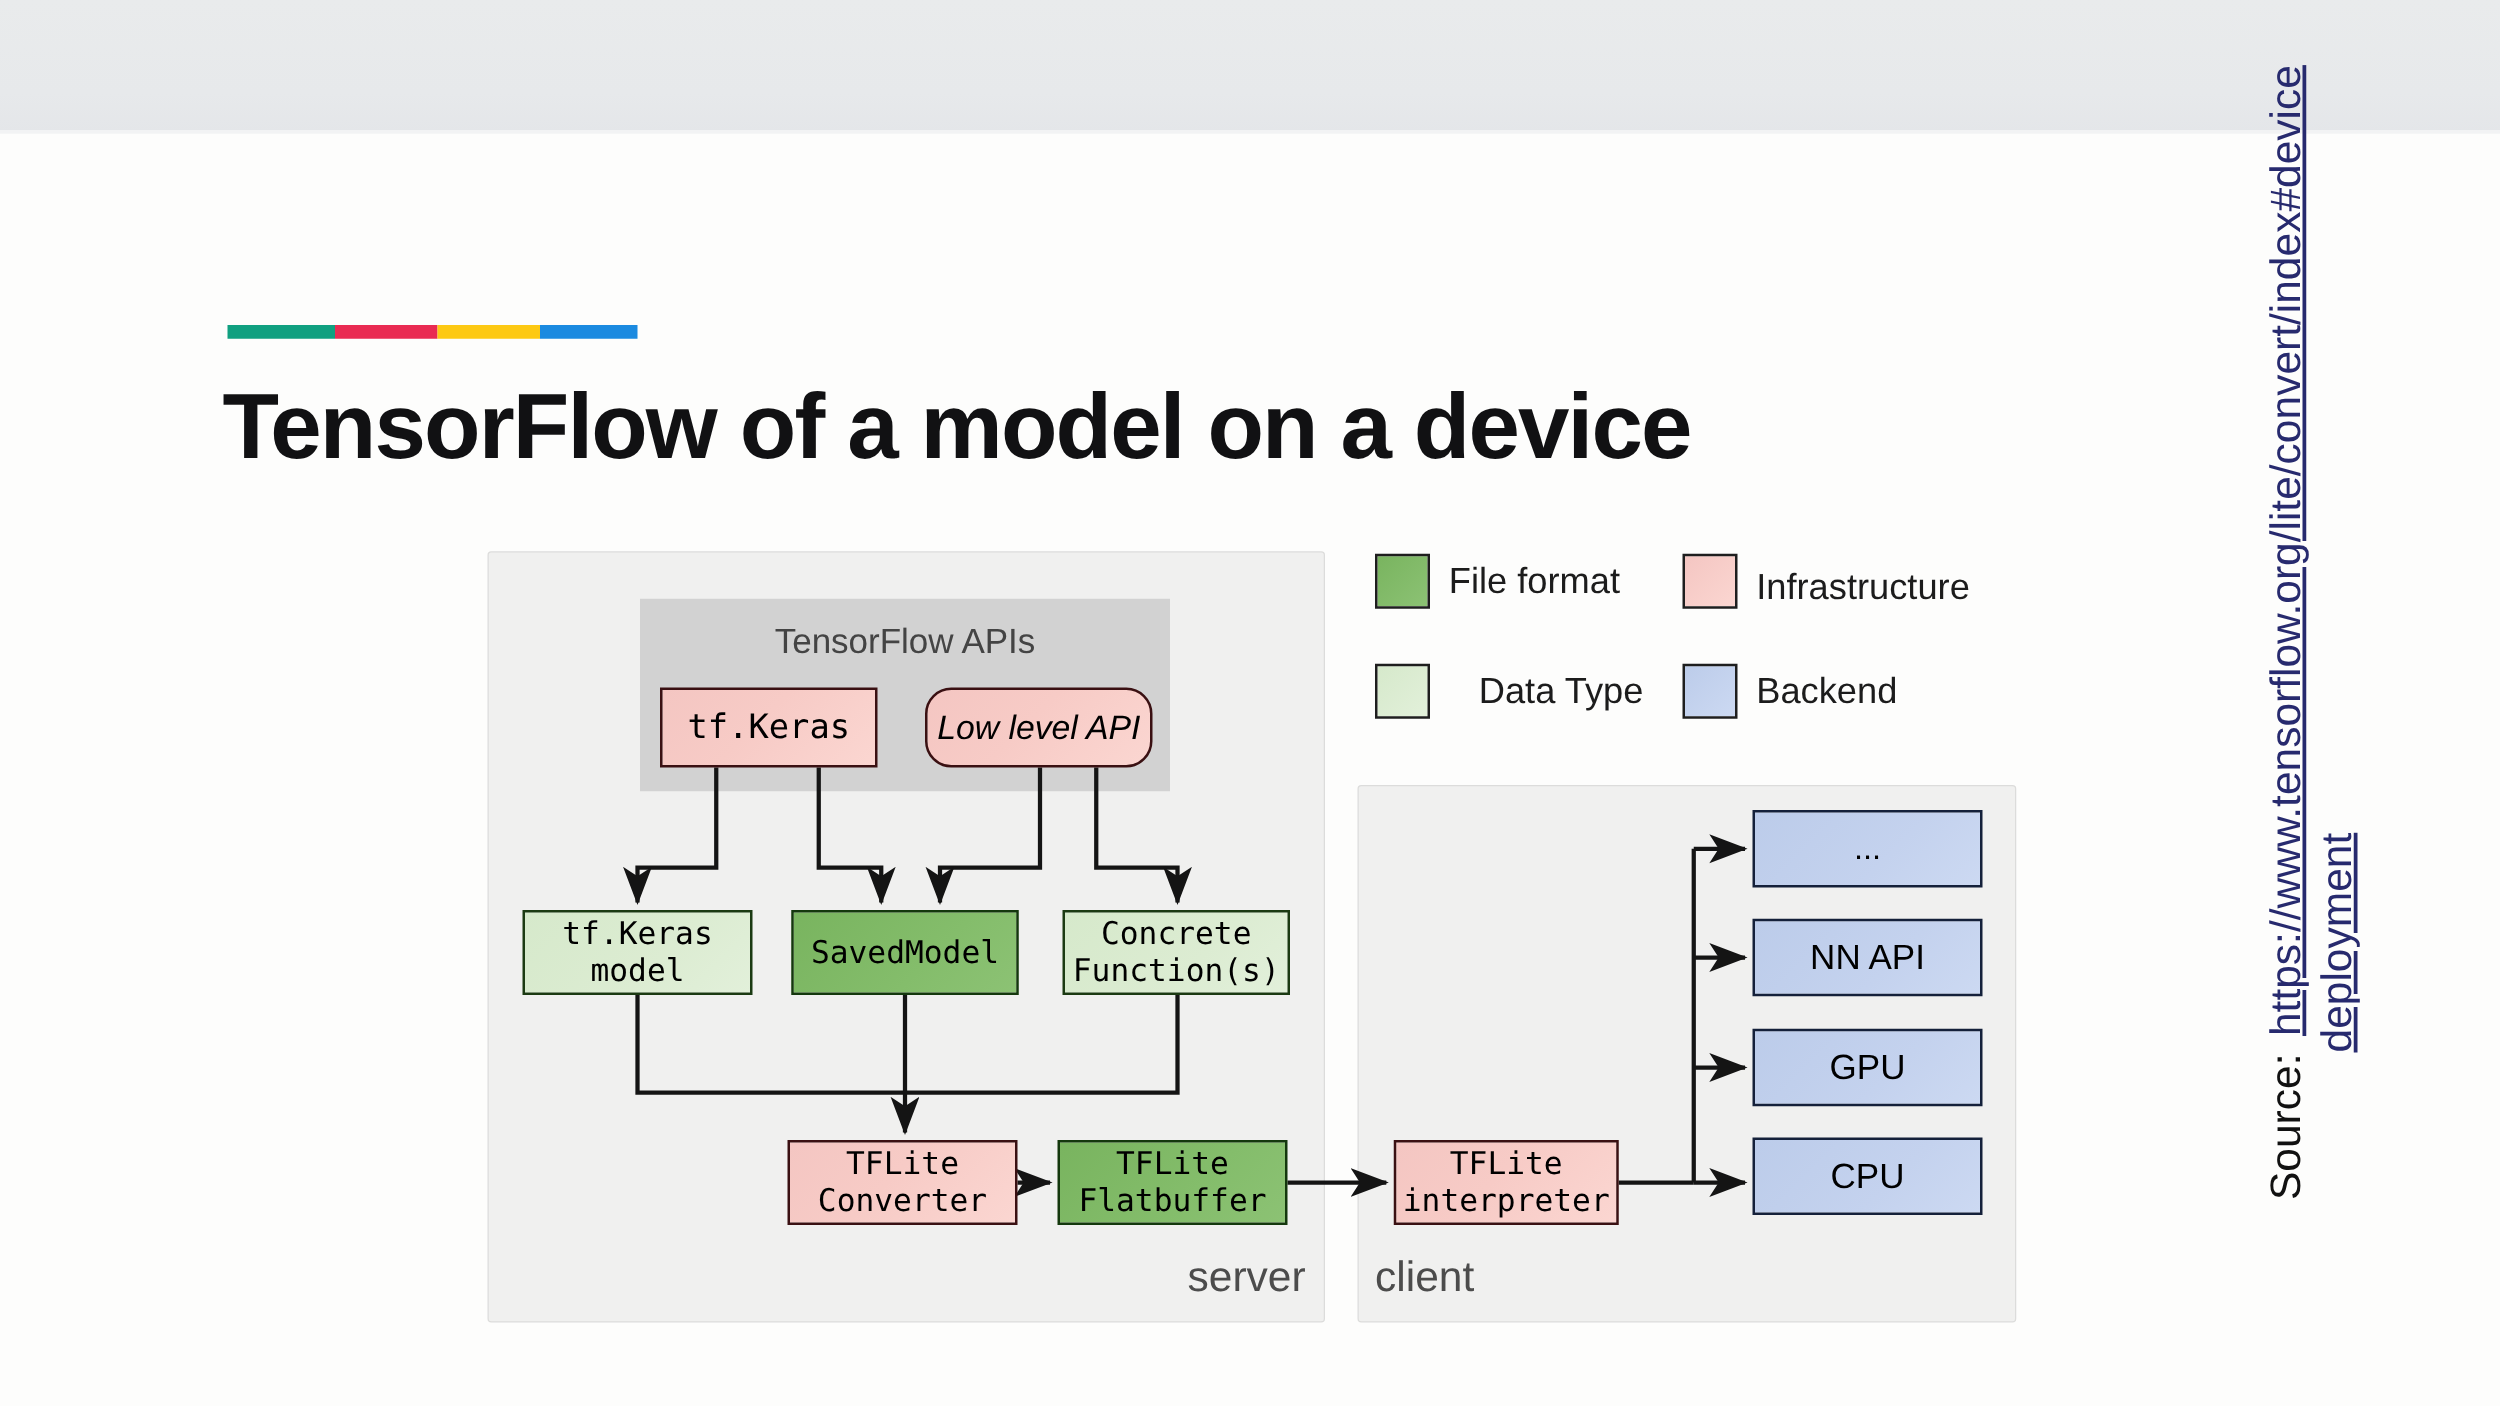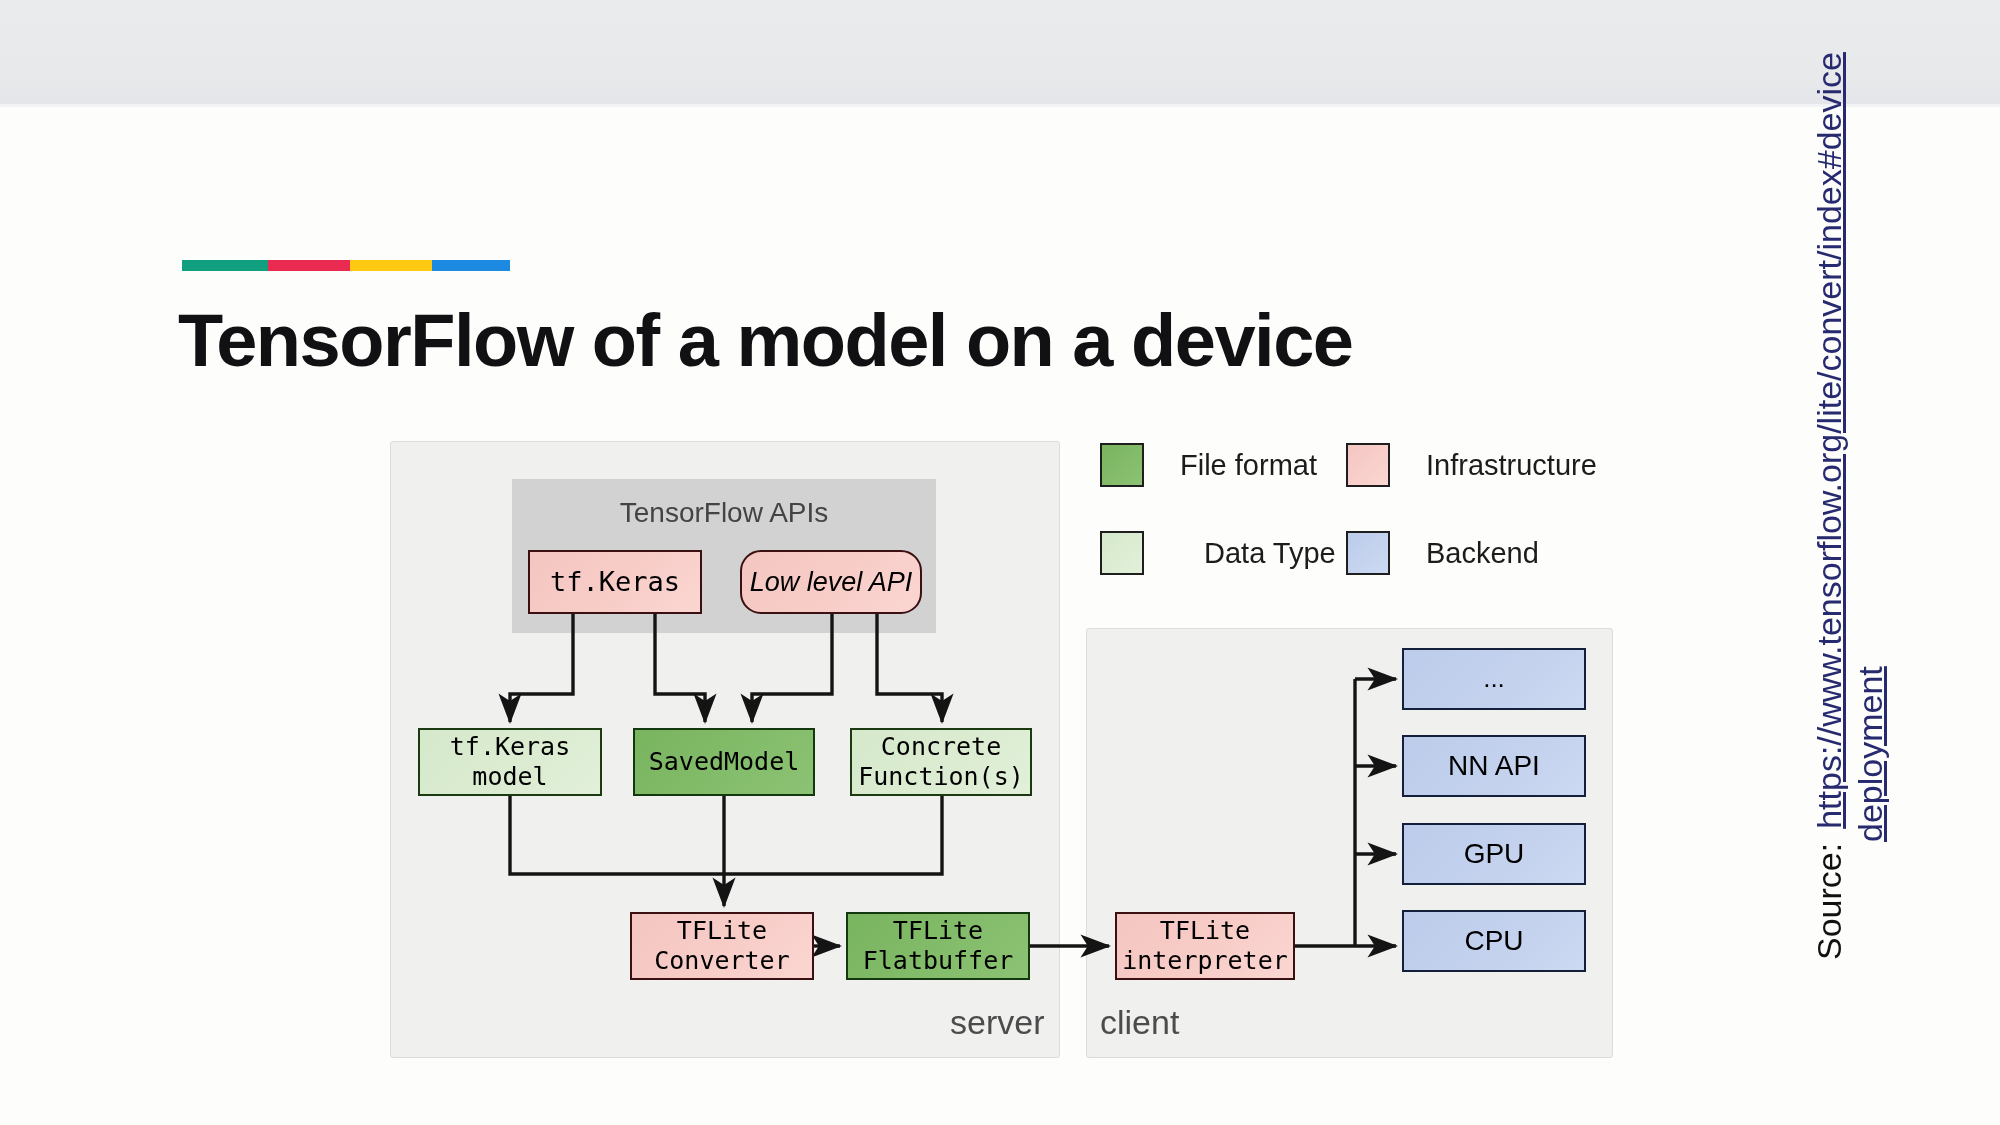--- a/index.html
+++ b/index.html
@@ -95,24 +95,24 @@
   #b-gpu{left:1402px;top:823px;width:184px;height:62px;font-size:28px;}
   #b-cpu{left:1402px;top:910px;width:184px;height:62px;font-size:28px;}
 
   
   #wires{position:absolute;left:0;top:0;width:2000px;height:1125px;pointer-events:none;}
 
   
   #legend{position:absolute;left:1100px;top:443px;width:500px;height:150px;}
   .legend-item{position:absolute;display:flex;align-items:center;}
   .legend-sw{width:44px;height:44px;border:2px solid #1e1e1e;box-sizing:border-box;}
-  .legend-txt{margin-left:36px;font-size:29px;color:#1c1c1c;white-space:nowrap;
+  .legend-txt{margin-left:15px;font-size:29px;color:#1c1c1c;white-space:nowrap;
     font-family:"Liberation Sans", sans-serif;}
   #lg-0{left:0px;top:0px;}
-  #lg-1{left:246px;top:0px;}
+  #lg-1{left:246px;top:0px;align-items:flex-end;}
   #lg-2{left:0px;top:88px;gap:24px;}
   #lg-3{left:246px;top:88px;}
 
   
   #source{
     position:absolute;left:1810px;top:200px;
     width:760px;height:120px;
     transform-origin:0 0;
     transform:rotate(-90deg) translate(-760px,0);
     display:flex;align-items:flex-start;

